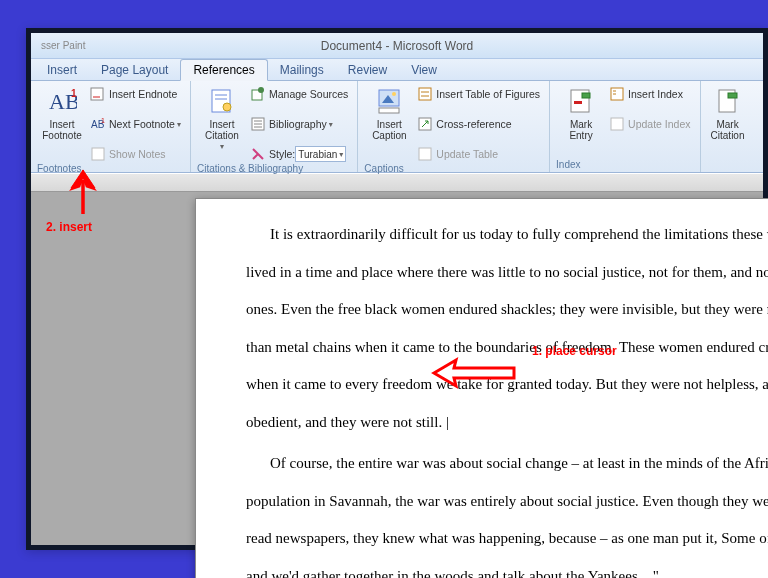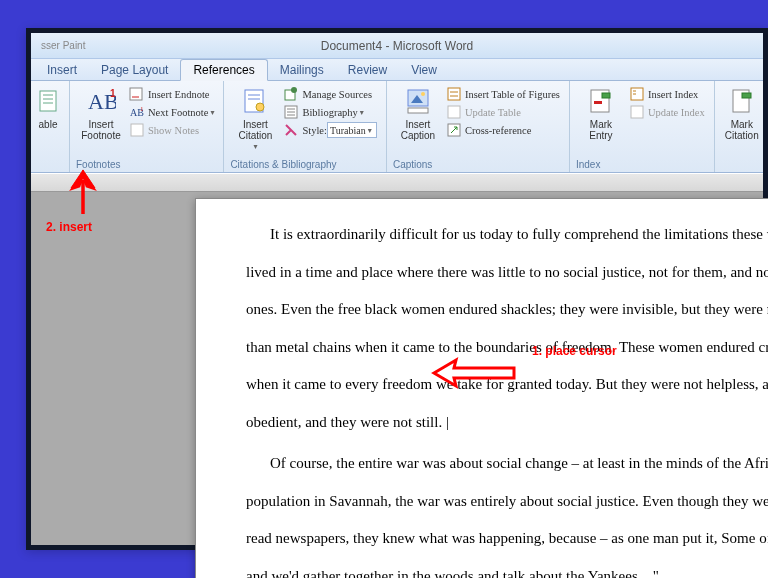--- a/index.html
+++ b/index.html
@@ -106,24 +106,23 @@
   .bigbtn .icon {
     height: 32px;
     display: flex;
     align-items: center;
     justify-content: center;
     margin-bottom: 2px;
   }
   .stack {
     display: flex;
     flex-direction: column;
-    gap: 0px;
+    gap: 12px;
     justify-content: flex-start;
     padding-top: 2px;
-    font-family: Liberation Serif, serif;
   }
   .smallbtn {
     display: flex;
     align-items: center;
     font-size: 10.5px;
     color: #333;
     padding: 1px 3px;
     cursor: pointer;
     white-space: nowrap;
   }
@@ -229,36 +228,20 @@
     <div class="tab">Insert</div>
     <div class="tab">Page Layout</div>
     <div class="tab active">References</div>
     <div class="tab">Mailings</div>
     <div class="tab">Review</div>
     <div class="tab">View</div>
   </div>
 
   <div class="ribbon">
 
-    <div class="group" style="padding-left:2px;">
-      <div class="group-body">
-        <div class="bigbtn" style="width:30px">
-          <div class="icon">
-            <svg width="20" height="24">
-                <rect x="2" y="2" width="16" height="20" fill="#fff" stroke="#6a8"></rect>
-                <line x1="5" y1="6" x2="15" y2="6" stroke="#6a8"></line>
-                <line x1="5" y1="10" x2="15" y2="10" stroke="#6a8"></line>
-                <line x1="5" y1="14" x2="15" y2="14" stroke="#6a8"></line>
-              </svg>
-          </div>
-          <span>able</span>
-        </div>
-      </div>
-      <div class="group-label">&nbsp;</div>
-    </div>
 
     <div class="group">
       <div class="group-body">
         <div class="bigbtn">
           <div class="icon">
             <svg width="30" height="28">
                 <text x="2" y="22" font-family="Times" font-size="22" fill="#2a4a8a">AB</text>
                 <text x="24" y="10" font-size="10" fill="#d02020" font-weight="bold">1</text>
               </svg>
           </div>
@@ -367,36 +350,36 @@
           <div class="smallbtn">
             <span class="mini-icon">
               <svg width="16" height="16">
                   <rect x="2" y="2" width="12" height="12" fill="#fff" stroke="#c08020"></rect>
                   <line x1="4" y1="6" x2="12" y2="6" stroke="#c08020"></line>
                   <line x1="4" y1="10" x2="12" y2="10" stroke="#c08020"></line>
                 </svg>
             </span>
             <span>Insert Table of Figures</span>
           </div>
-          <div class="smallbtn disabled">
-            <span class="mini-icon">
-              <svg width="16" height="16">
-                  <rect x="2" y="2" width="12" height="12" fill="#fff" stroke="#bbb"></rect>
-                </svg>
-            </span>
-            <span>Update Table</span>
-          </div>
           <div class="smallbtn">
             <span class="mini-icon">
               <svg width="16" height="16">
                   <rect x="2" y="2" width="12" height="12" fill="#fff" stroke="#888"></rect>
                   <path d="M5 11 L11 5 M11 5 L8 5 M11 5 L11 8" stroke="#2a8a2a" fill="none"></path>
                 </svg>
             </span>
             <span>Cross-reference</span>
+          </div>
+          <div class="smallbtn disabled">
+            <span class="mini-icon">
+              <svg width="16" height="16">
+                  <rect x="2" y="2" width="12" height="12" fill="#fff" stroke="#bbb"></rect>
+                </svg>
+            </span>
+            <span>Update Table</span>
           </div>
         </div>
       </div>
       <div class="group-label">Captions</div>
     </div>
 
     <div class="group">
       <div class="group-body">
         <div class="bigbtn">
           <div class="icon">

